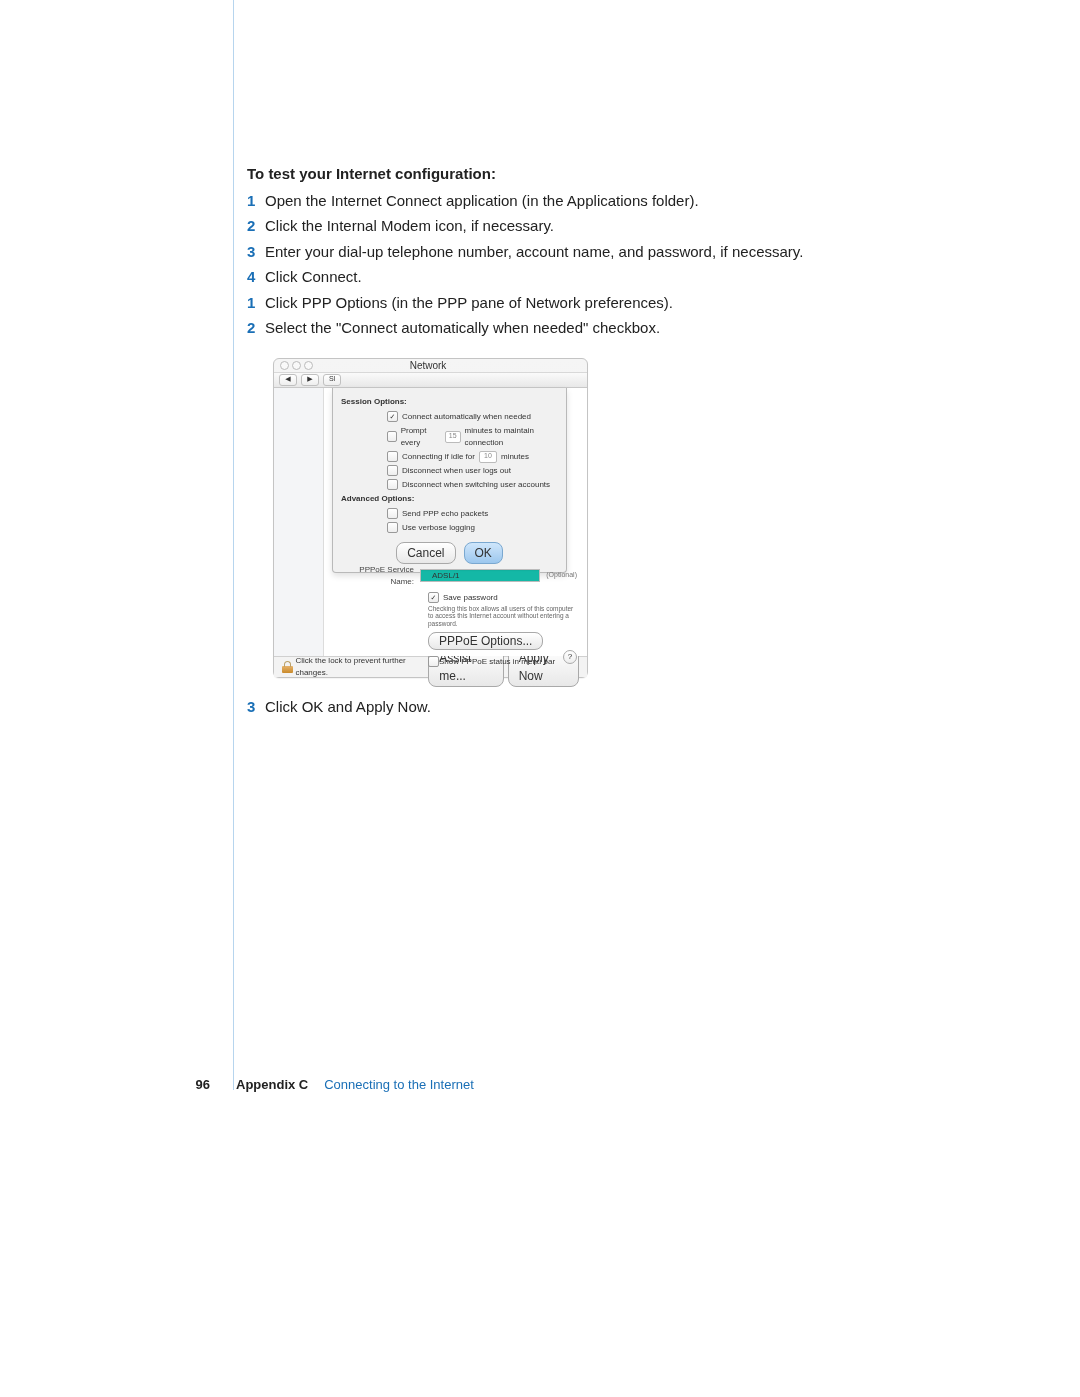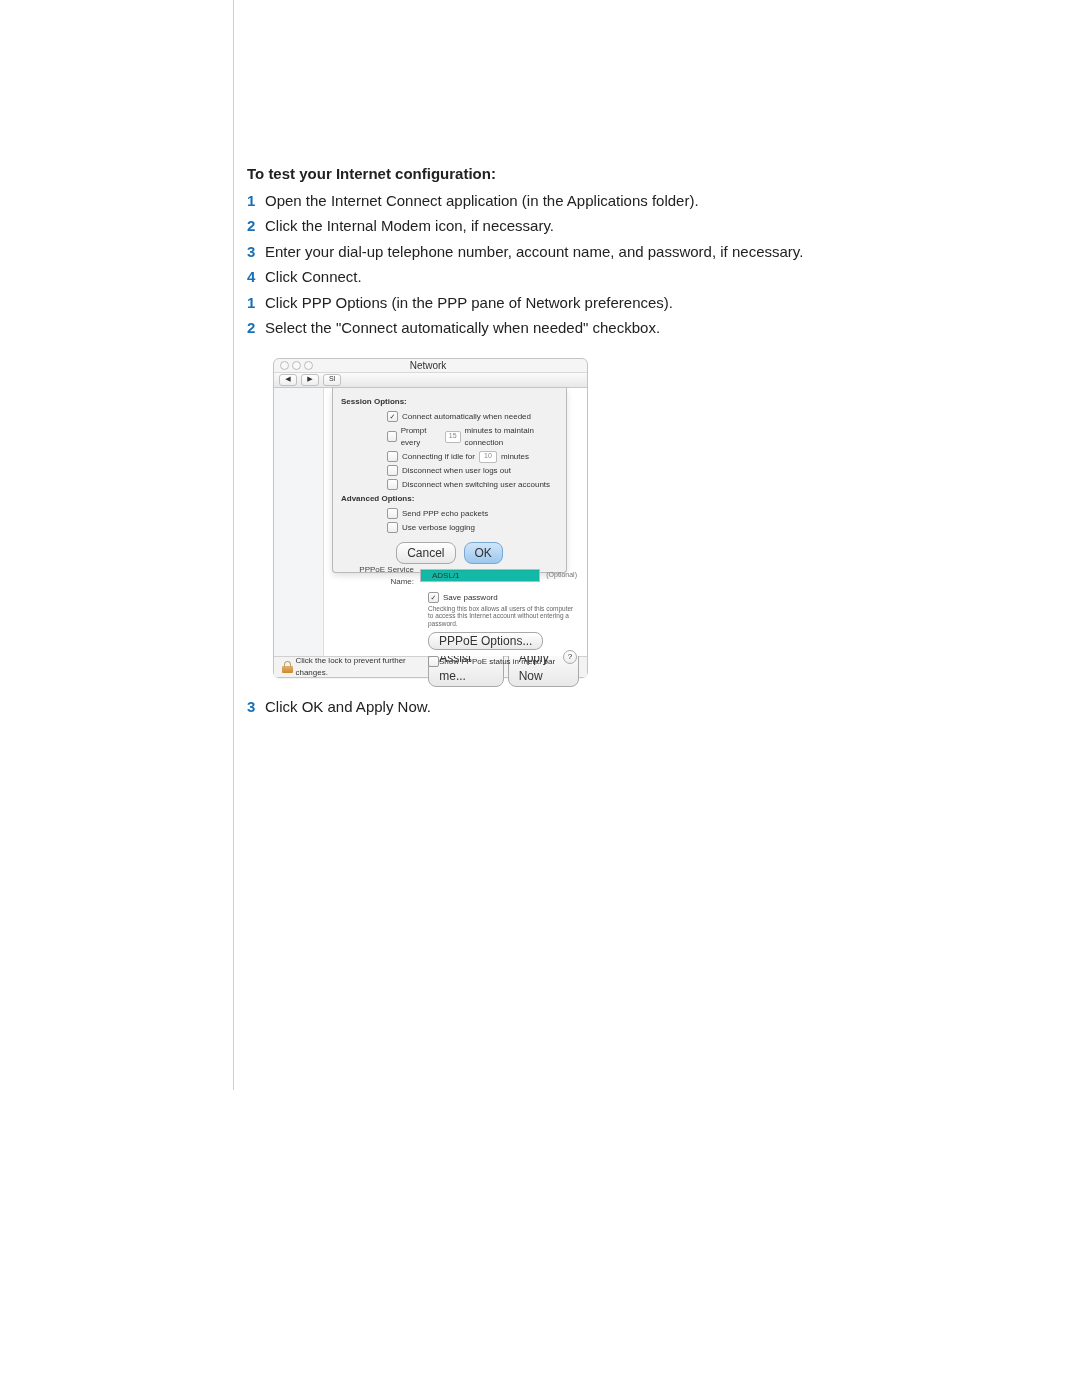--- a/index.html
+++ b/index.html
@@ -349,13 +349,18 @@
       </div>
     </div>
 
     <div class="step">
       <span class="step-num">3</span>
       <span>Click OK and Apply Now.</span>
     </div>
 
   </div>
 
+  <div class="page-footer">
+    <span class="pnum">96</span>
+    <span class="appx">Appendix C</span>
+    <span class="chapter">Connecting to the Internet</span>
+  </div>
 </div>
 
 </body></html>

